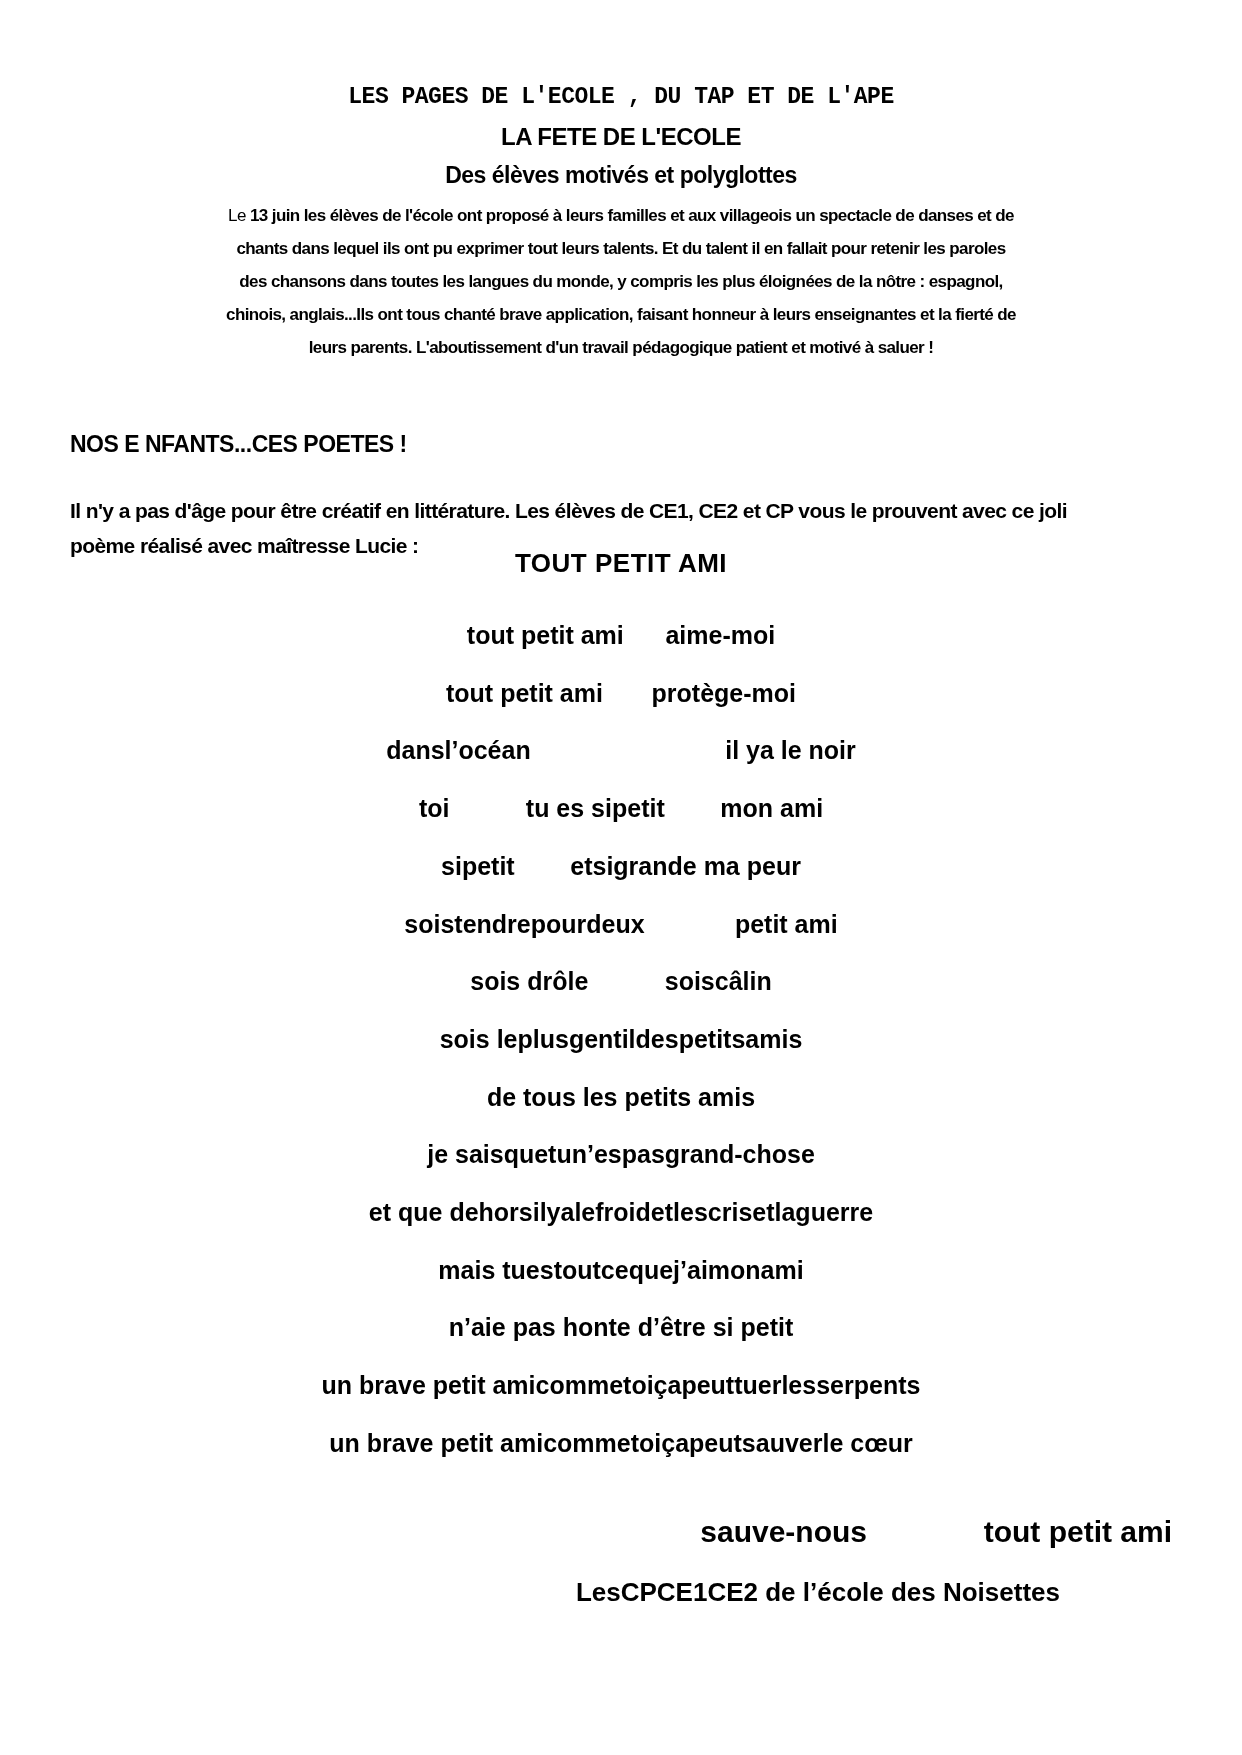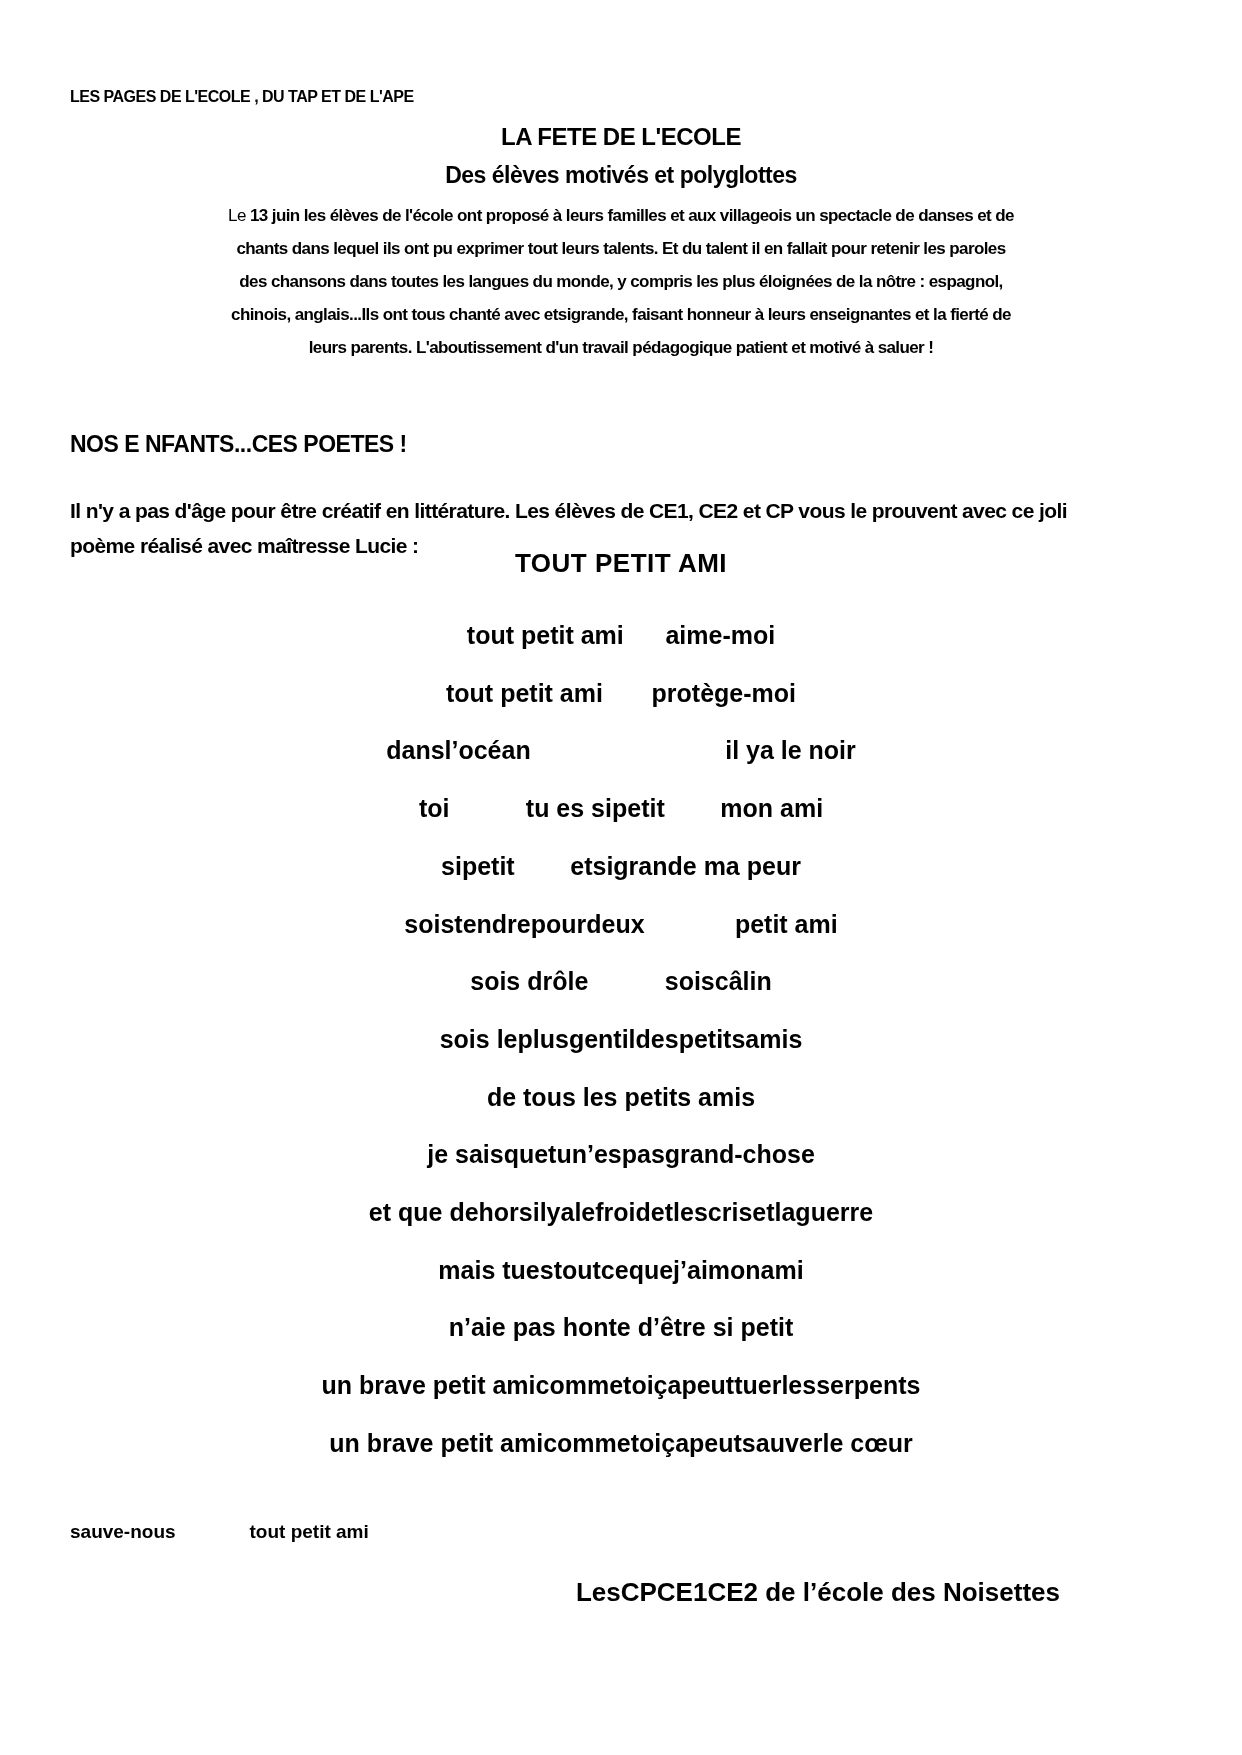--- a/index.html
+++ b/index.html
@@ -14,24 +14,26 @@
   }
   .page {
     box-sizing: border-box;
     width: 1242px;
     min-height: 1755px;
     padding: 84px 70px 60px 70px;
     overflow: hidden;
   }
   
   .doc-title {
-    font-size: 16px;
+    font-size: 23px;
     line-height: 26px;
+    text-align: center;
     letter-spacing: -0.5px;
     white-space: nowrap;
+    font-family: Liberation Mono, monospace;
   }
   .article-title {
     margin-top: 14px;
     font-size: 24px;
     line-height: 26px;
     text-align: center;
     letter-spacing: -0.5px;
     white-space: nowrap;
   }
   .article-subtitle {
@@ -85,24 +87,24 @@
     text-align: center;
   }
   .poem-line {
     font-size: 25px;
     line-height: 57.7px;
     white-space: pre;
     text-align: center;
   }
   .closing-line {
     margin-top: 30px;
-    font-size: 19px;
+    font-size: 30px;
     line-height: 57.7px;
     white-space: pre;
-    text-align: left;
+    text-align: right;
   }
   .signature {
     margin-top: 17px;
     font-size: 26px;
     line-height: 30px;
     text-align: right;
     padding-right: 112px;
     white-space: nowrap;
   }
 </style>
@@ -114,21 +116,21 @@
   <div class="doc-title">LES PAGES DE L'ECOLE , DU TAP ET DE L'APE</div>
 
   <div class="article-title">LA FETE DE L'ECOLE</div>
 
   <div class="article-subtitle">Des élèves motivés et polyglottes</div>
 
   <div class="lead-paragraph">
     <div class="pline"><span class="lead-regular">Le </span><span>13 juin les élèves de l'école ont proposé à leurs familles et aux villageois un spectacle de danses et de</span></div>
     <div class="pline">chants dans lequel ils ont pu exprimer tout leurs talents. Et du talent il en fallait pour retenir les paroles</div>
     <div class="pline">des chansons dans toutes les langues du monde, y compris les plus éloignées de la nôtre : espagnol,</div>
-    <div class="pline">chinois, anglais...Ils ont tous chanté avec etsigrande, faisant honneur à leurs enseignantes et la fierté de</div>
+    <div class="pline">chinois, anglais...Ils ont tous chanté brave application, faisant honneur à leurs enseignantes et la fierté de</div>
     <div class="pline">leurs parents. L'aboutissement d'un travail pédagogique patient et motivé à saluer !</div>
   </div>
 
   <div class="section-heading">NOS E NFANTS...CES POETES !</div>
 
   <div class="intro">
     <div class="iline">Il n'y a pas d'âge pour être créatif en littérature. Les élèves de CE1, CE2 et CP vous le prouvent avec ce joli</div>
     <div class="iline">poème réalisé avec maîtresse Lucie :</div>
   </div>
 

